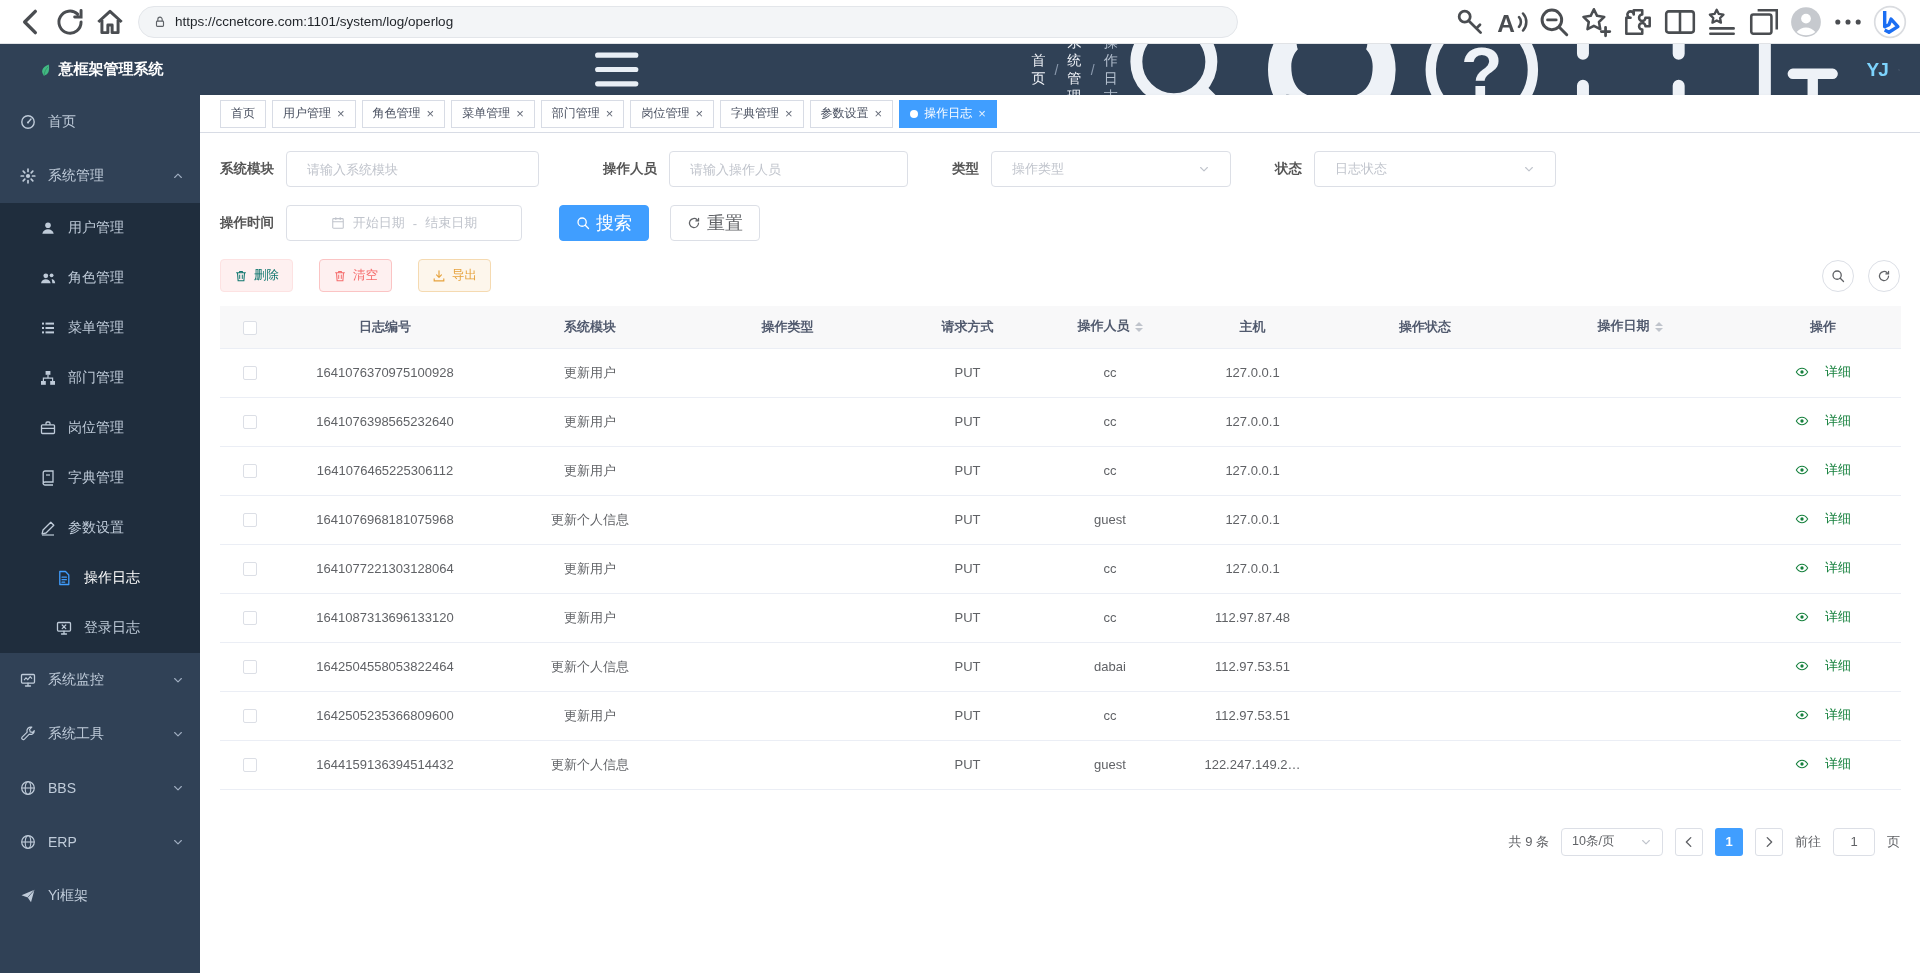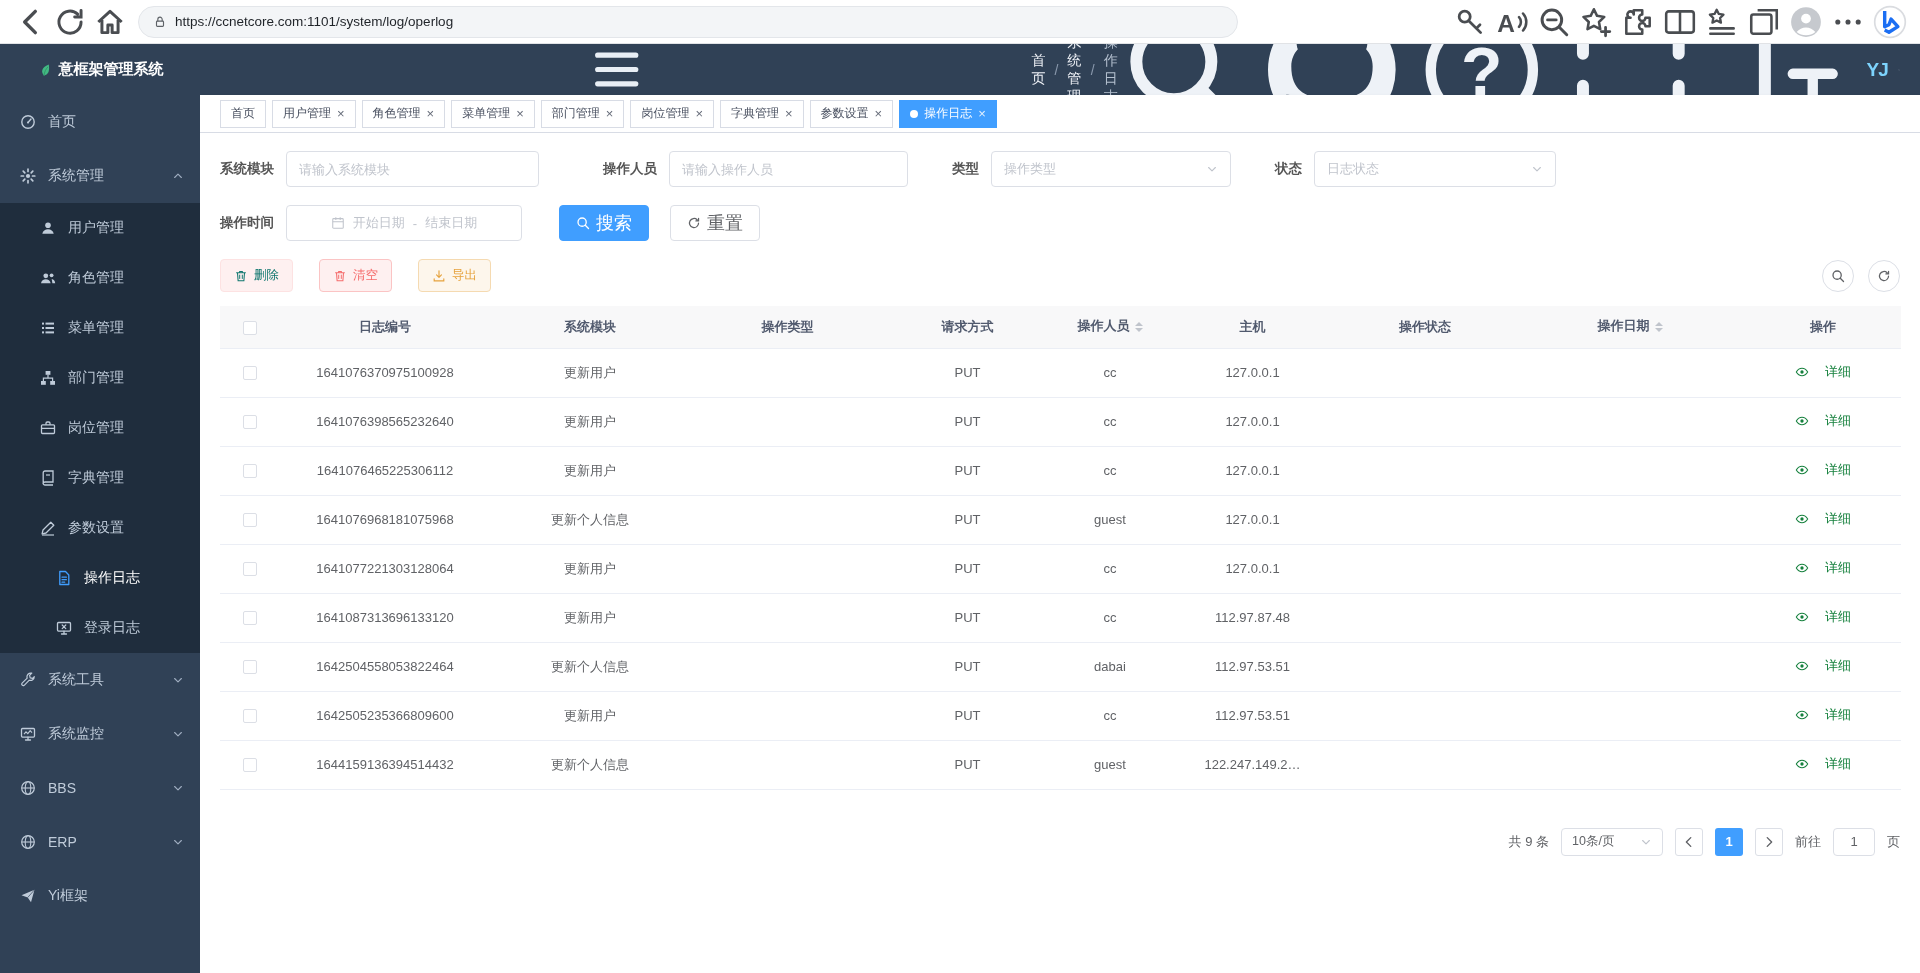--- a/index.html
+++ b/index.html
@@ -61,21 +61,21 @@
     display:inline-flex;align-items:center;gap:6px;cursor:pointer;background:#fff;white-space:nowrap}
   .tab .dot{width:8px;height:8px;border-radius:50%;background:#fff}
   .tab.active{background:#409eff;border-color:#409eff;color:#fff}
   .tclose{font-size:13px;line-height:1;opacity:.85}
 
   
   .content{flex:1;background:#fff;padding:18px 20px;overflow:hidden}
   .frow{display:flex;align-items:center;margin-bottom:18px}
   .flabel{font-size:13.5px;font-weight:bold;color:#555;margin-right:12px;white-space:nowrap}
   .tin,.sel{height:36px;border:1px solid #dcdfe6;border-radius:4px;background:#fff;
-    display:flex;align-items:center;padding:0 12px;font-size:13px}
+    display:flex;align-items:center;padding:0 20px;font-size:13px}
   .tin input{border:0;outline:0;width:100%;background:transparent;font-size:13px;
     color:#606266;font-family:inherit}
   .tin input::placeholder{color:#c0c4cc}
   .sel{justify-content:space-between;cursor:pointer}
   .ph{color:#c0c4cc}
   .sel .caret{width:12px;height:12px;color:#c0c4cc}
   .daterange{width:236px;height:36px;border:1px solid #dcdfe6;border-radius:4px;
     display:flex;align-items:center;justify-content:center;gap:8px;font-size:13px;
     color:#c0c4cc;cursor:pointer}
   .daterange svg{width:14px;height:14px;color:#c0c4cc}
@@ -352,34 +352,34 @@
         <div class="mi lvl3">
           <svg class="ic " viewBox="0 0 16 16">
             <rect x="1.5" y="2.5" width="13" height="8.6" rx="1" fill="none" stroke="currentColor" stroke-width="1.3"></rect>
             <path d="M6.2 5l3.6 3.6M9.8 5L6.2 8.6" stroke="currentColor" stroke-width="1.2" stroke-linecap="round"></path>
             <path d="M5.5 14h5M8 11.1V14" stroke="currentColor" stroke-width="1.3" stroke-linecap="round"></path>
           </svg>
           <span class="mlb">登录日志</span>
         </div>
         <div class="mi lvl1">
           <svg class="ic " viewBox="0 0 16 16">
-            <path d="M14.3 4.6a3.8 3.8 0 0 1-5 3.6l-5.1 5.1a1.5 1.5 0 0 1-2.1-2.1l5.1-5.1a3.8 3.8 0 0 1 4.6-4.9L9.6 3.4l.6 2.4 2.4.6z" fill="none" stroke="currentColor" stroke-width="1.2" stroke-linejoin="round"></path>
-          </svg>
-          <span class="mlb">系统工具</span>
-          <svg class="ic arrow" viewBox="0 0 16 16">
-            <path d="M3.5 6l4.5 4.5L12.5 6" fill="none" stroke="currentColor" stroke-width="1.5" stroke-linecap="round" stroke-linejoin="round"></path>
-          </svg>
-        </div>
-        <div class="mi lvl1">
-          <svg class="ic " viewBox="0 0 16 16">
             <rect x="1.5" y="2.5" width="13" height="8.6" rx="1" fill="none" stroke="currentColor" stroke-width="1.3"></rect>
             <path d="M4 8.2l2-2.4 1.8 1.8 2.4-3 1.8 2" fill="none" stroke="currentColor" stroke-width="1.1"></path>
             <path d="M5.5 14h5M8 11.1V14" stroke="currentColor" stroke-width="1.3" stroke-linecap="round"></path>
           </svg>
           <span class="mlb">系统监控</span>
+          <svg class="ic arrow" viewBox="0 0 16 16">
+            <path d="M3.5 6l4.5 4.5L12.5 6" fill="none" stroke="currentColor" stroke-width="1.5" stroke-linecap="round" stroke-linejoin="round"></path>
+          </svg>
+        </div>
+        <div class="mi lvl1">
+          <svg class="ic " viewBox="0 0 16 16">
+            <path d="M14.3 4.6a3.8 3.8 0 0 1-5 3.6l-5.1 5.1a1.5 1.5 0 0 1-2.1-2.1l5.1-5.1a3.8 3.8 0 0 1 4.6-4.9L9.6 3.4l.6 2.4 2.4.6z" fill="none" stroke="currentColor" stroke-width="1.2" stroke-linejoin="round"></path>
+          </svg>
+          <span class="mlb">系统工具</span>
           <svg class="ic arrow" viewBox="0 0 16 16">
             <path d="M3.5 6l4.5 4.5L12.5 6" fill="none" stroke="currentColor" stroke-width="1.5" stroke-linecap="round" stroke-linejoin="round"></path>
           </svg>
         </div>
         <div class="mi lvl1">
           <svg class="ic " viewBox="0 0 16 16">
             <circle cx="8" cy="8" r="6.3" fill="none" stroke="currentColor" stroke-width="1.2"></circle>
             <ellipse cx="8" cy="8" rx="2.8" ry="6.3" fill="none" stroke="currentColor" stroke-width="1.1"></ellipse>
             <path d="M1.7 8h12.6" stroke="currentColor" stroke-width="1.1"></path>
           </svg>

